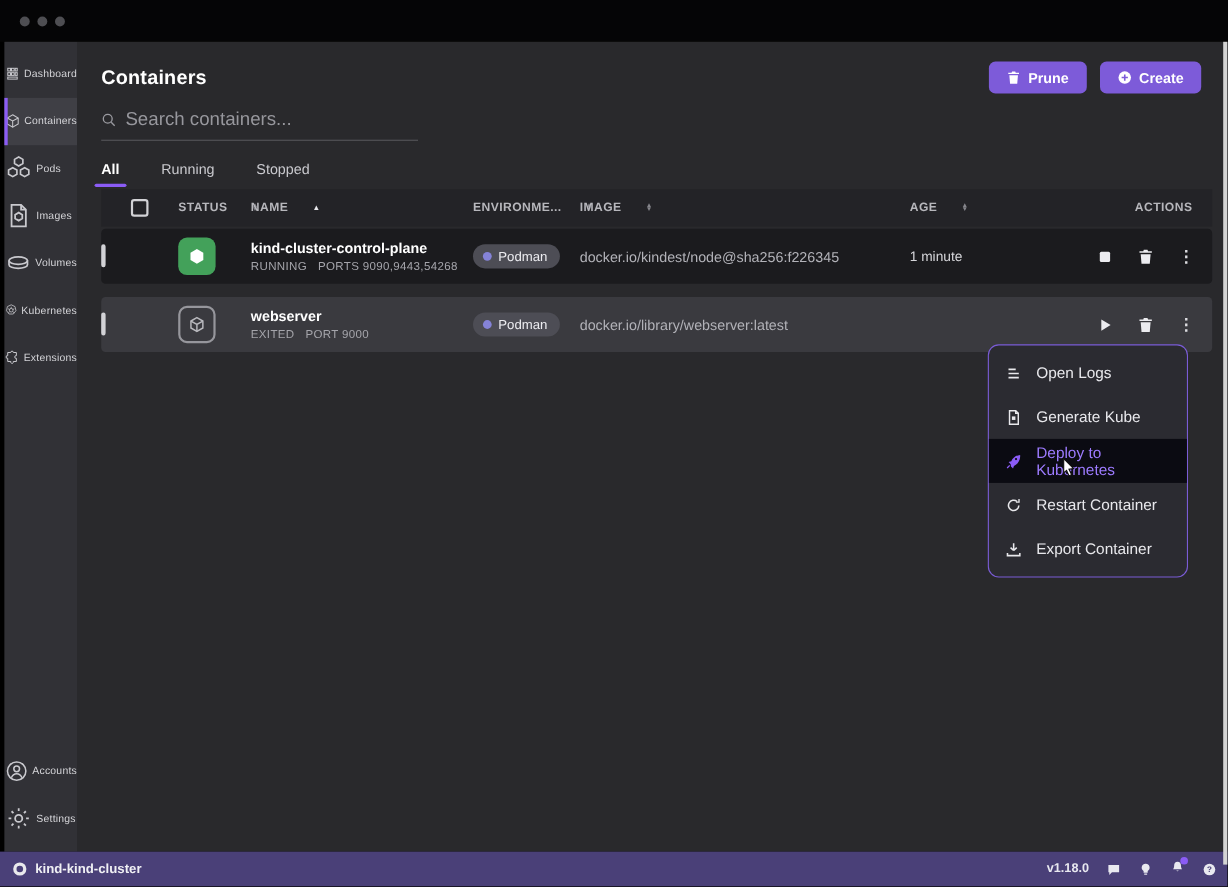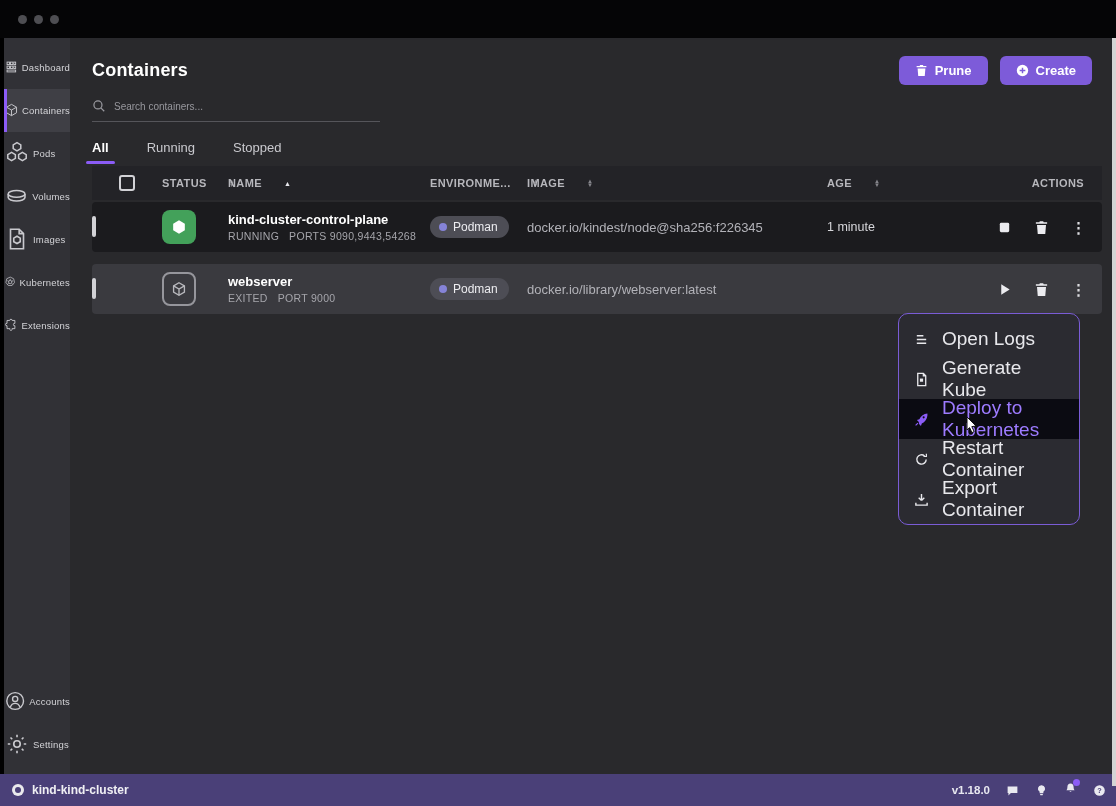--- a/index.html
+++ b/index.html
@@ -32,21 +32,21 @@
   .page-header { display:flex; align-items:center; justify-content:space-between; margin-top:18px; }
   .page-title { color:#fff; font-size:18px; font-weight:bold; letter-spacing:.2px; }
   .header-buttons { display:flex; gap:12px; margin-right:14px; }
   .btn { background:#7d5bd9; color:#fff; border:none; border-radius:6px; height:29px; padding:0 16px;
     font-size:13px; font-weight:bold; display:flex; align-items:center; gap:7px; font-family:inherit; }
   .btn svg { width:13px; height:13px; }
 
   .search-row { display:flex; align-items:center; gap:8px; width:288px; margin-top:14px;
     border-bottom:1px solid #55555a; padding-bottom:8px; }
   .search-row svg { width:14px; height:14px; flex:none; }
-  .search-input { background:transparent; border:none; outline:none; color:#d8d8dc; font-size:10px; width:100%; font-family:inherit; }
+  .search-input { background:transparent; border:none; outline:none; color:#d8d8dc; font-size:17px; width:100%; font-family:inherit; }
   .search-input::placeholder { color:#97979d; }
 
   .tabs { display:flex; gap:38px; margin-top:18px; }
   .tab { color:#c9c9ce; font-size:13px; padding-bottom:9px; position:relative; }
   .tab.active { color:#fff; font-weight:bold; }
   .tab.active::after { content:""; position:absolute; left:-6px; right:-6px; bottom:0; height:3px; border-radius:2px; background:#8b5cf6; }
 
   
   .tbl { margin-top:2px; margin-right:4px; }
   .tbl-grid { display:grid; grid-template-columns:70px 66px 202px 97px 300px 1fr 132px; align-items:center; }
@@ -83,21 +83,21 @@
   .cell-age { color:#d6d6da; font-size:12.5px; }
 
   .cell-actions { display:flex; align-items:center; justify-content:flex-end; gap:22px; padding-right:16px; color:#e6e6ea; }
   .cell-actions svg { width:15px; height:15px; }
   .kebab { font-size:15px; letter-spacing:0; color:#dcdce0; line-height:1; font-weight:bold; }
 
   
   .ctx-menu { position:absolute; left:898px; top:313px; width:182px; background:#2b2b31;
     border:1.5px solid #7a5cd6; border-radius:10px; padding:5px 0; z-index:20; }
   .ctx-item { height:40px; display:flex; align-items:center; gap:13px; padding:0 15px;
-    color:#e8e8ec; font-size:19px; }
+    color:#e8e8ec; font-size:14px; }
   .ctx-item svg { width:15px; height:15px; flex:none; }
   .ctx-item.highlight { background:#0b0b12; color:#9d7bff; }
 
   .cursor { position:absolute; left:964px; top:416px; z-index:30; }
 
   
   .edge-strip { position:absolute; right:0; top:38px; bottom:20px; width:4px; background:#d4d4d4; z-index:5; }
 
   
   .statusbar { height:32px; background:#4a4078; display:flex; align-items:center; padding:0 10px 0 12px;
@@ -153,33 +153,33 @@
         <svg viewBox="0 0 24 24" fill="none" stroke-width="1.4">
           <path d="M12 2.5l3.5 2v3.5L12 10 8.5 8V4.5z"></path>
           <path d="M7 11.5l3.5 2V17L7 19l-3.5-2v-3.5z"></path>
           <path d="M17 11.5l3.5 2V17L17 19l-3.5-2v-3.5z"></path>
         </svg>
         <span class="nav-label">Pods</span>
       </div>
 
       <div class="nav-item">
         <svg viewBox="0 0 24 24" fill="none" stroke-width="1.5">
-          <ellipse cx="12" cy="10" rx="8" ry="3.2"></ellipse>
-          <path d="M4 10v3.5c0 1.8 3.6 3.2 8 3.2s8-1.4 8-3.2V10"></path>
-        </svg>
-        <span class="nav-label">Volumes</span>
-      </div>
-
-      <div class="nav-item">
-        <svg viewBox="0 0 24 24" fill="none" stroke-width="1.5">
           <path d="M6 3h8l4 4v14H6z"></path>
             <path d="M14 3v4h4"></path>
           <path d="M12 9.5l3 1.7v3.3l-3 1.7-3-1.7v-3.3z"></path>
         </svg>
         <span class="nav-label">Images</span>
+      </div>
+
+      <div class="nav-item">
+        <svg viewBox="0 0 24 24" fill="none" stroke-width="1.5">
+          <ellipse cx="12" cy="10" rx="8" ry="3.2"></ellipse>
+          <path d="M4 10v3.5c0 1.8 3.6 3.2 8 3.2s8-1.4 8-3.2V10"></path>
+        </svg>
+        <span class="nav-label">Volumes</span>
       </div>
 
       <div class="nav-item">
         <svg viewBox="0 0 24 24" fill="none" stroke-width="1.4">
           <path d="M12 2.5l6.7 3.2 1.6 7.2-4.6 5.8H8.3l-4.6-5.8 1.6-7.2z"></path>
           <circle cx="12" cy="12" r="3.2"></circle>
           <path d="M12 6v2.8M17.5 9.5l-2.6 1.2M17 16.5l-2.2-1.8M7 16.5l2.2-1.8M6.5 9.5l2.6 1.2"></path>
         </svg>
         <span class="nav-label">Kubernetes</span>
       </div>

